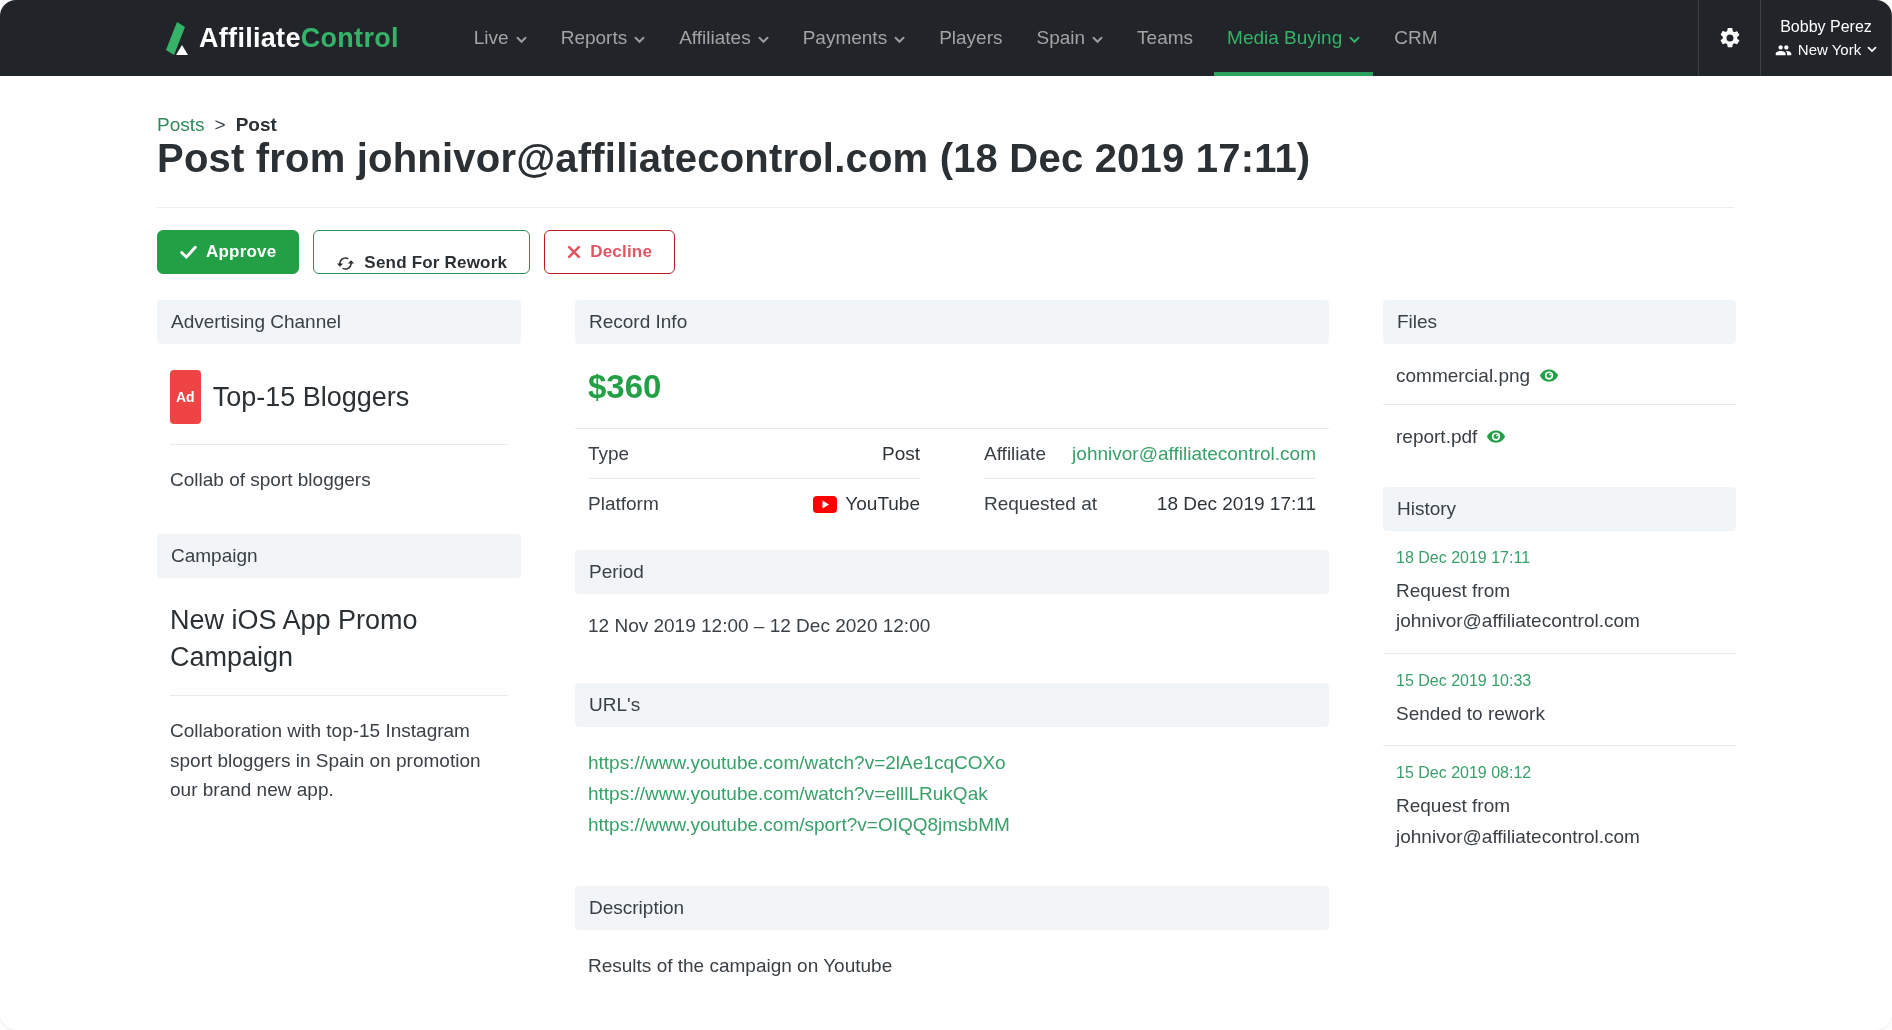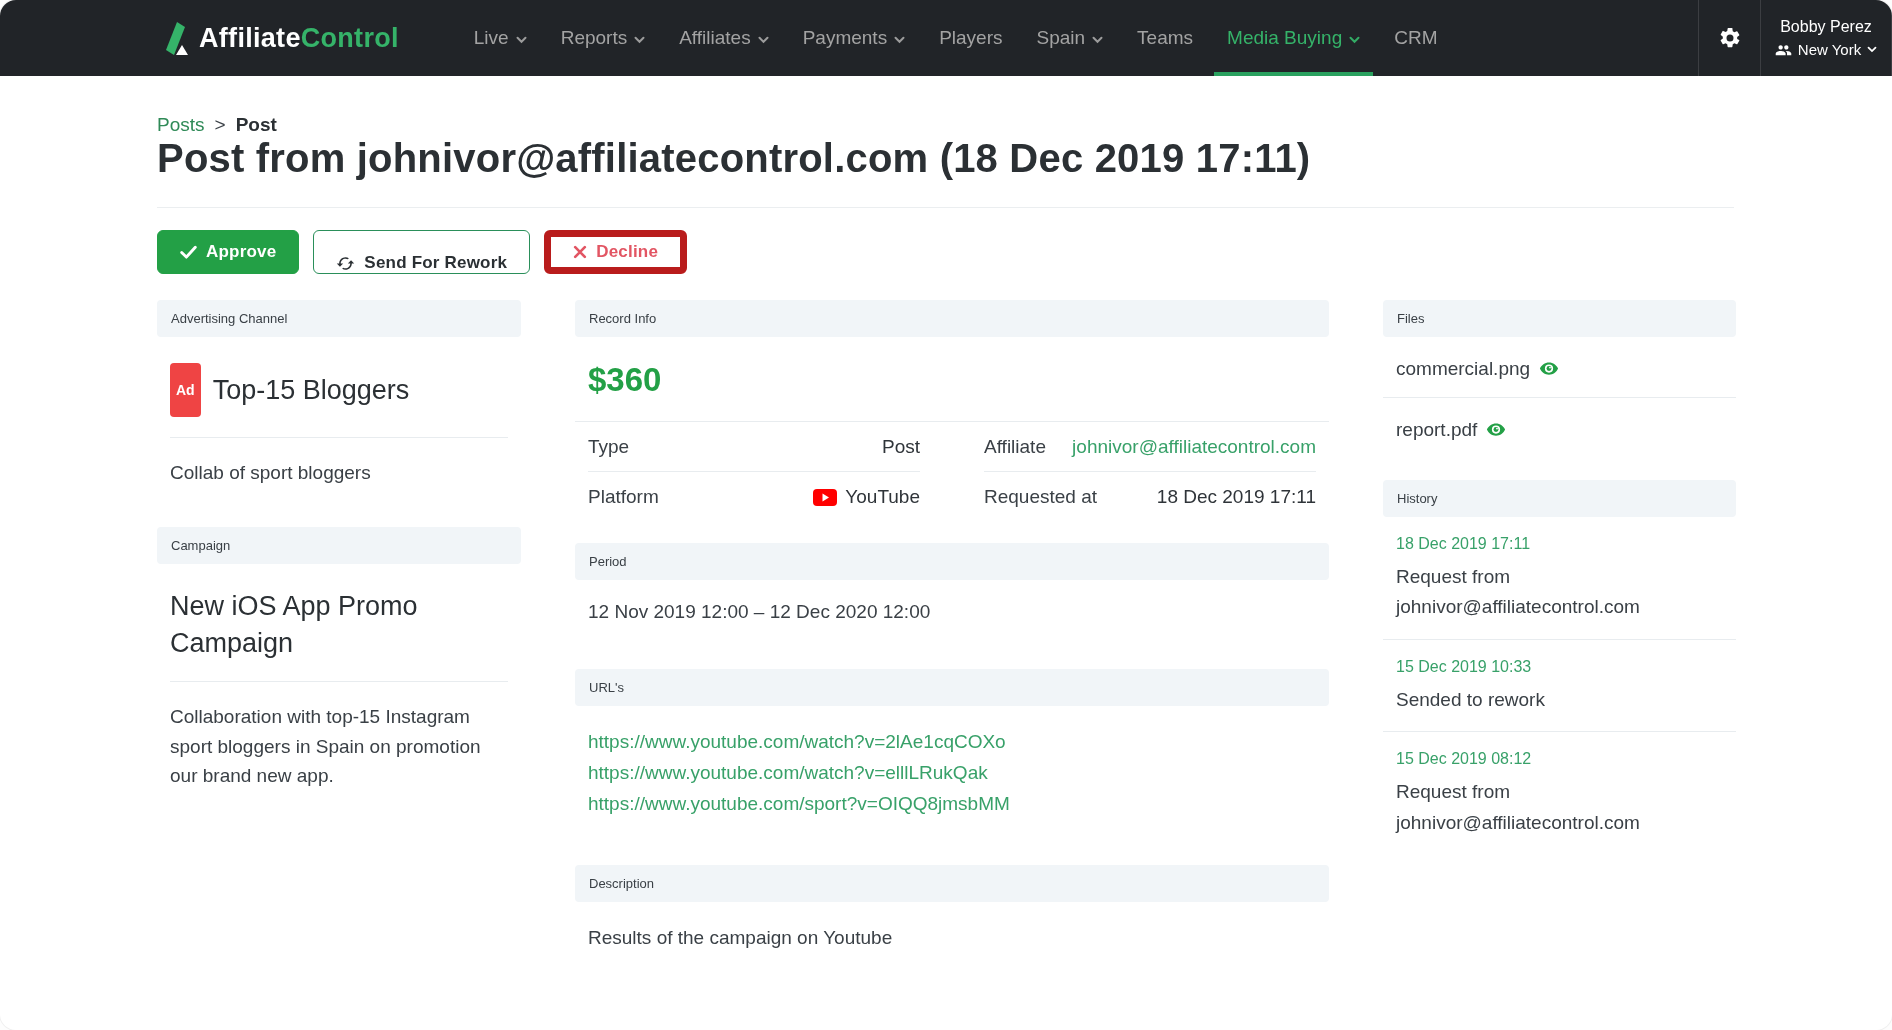--- a/index.html
+++ b/index.html
@@ -61,30 +61,30 @@
   .title-divider { border:none; border-top:1px solid #ebeef0; margin:26px 0 0; }
 
   .actions { display:flex; gap:14px; margin-top:22px; }
   .btn {
     display:inline-flex; align-items:center; gap:9px; height:44px; padding:0 22px;
     border-radius:6px; font-size:17px; font-weight:700; cursor:pointer;
     font-family:"Liberation Sans", sans-serif; letter-spacing:.2px;
   }
   .btn-approve { background:#23a046; border:1px solid #23a046; color:#fff; }
   .btn-rework  { background:#fff; border:1px solid #2a8f5a; color:#2b3034;align-items:flex-end; }
-  .btn-decline { background:#fff; border:7px solid #b91c1c; color:#e25563; }
+  .btn-decline { background:#fff; border:1px solid #b91c1c; color:#e25563; }
 
   .cols { display:flex; gap:54px; margin-top:26px; align-items:flex-start; }
   .col-left  { width:364px; flex:none; }
   .col-mid   { width:754px; flex:none; }
   .col-right { width:353px; flex:none; }
 
   .sec-head {
     background:#f1f5f8; border-radius:4px; padding:11px 14px;
-    font-size:13px; color:#3a4046;
+    font-size:19px; color:#3a4046;
   }
   .indent { padding-left:13px; padding-right:13px; }
   .divider { border:none; border-top:1px solid #e8ecef; }
 
   
   .channel-name { display:flex; align-items:center; gap:12px; margin-top:26px; }
   .ad-badge {
     background:#ef4444; color:#fff; font-size:14px; font-weight:700;
     border-radius:4px; padding:20px 6px; line-height:1;
   }

